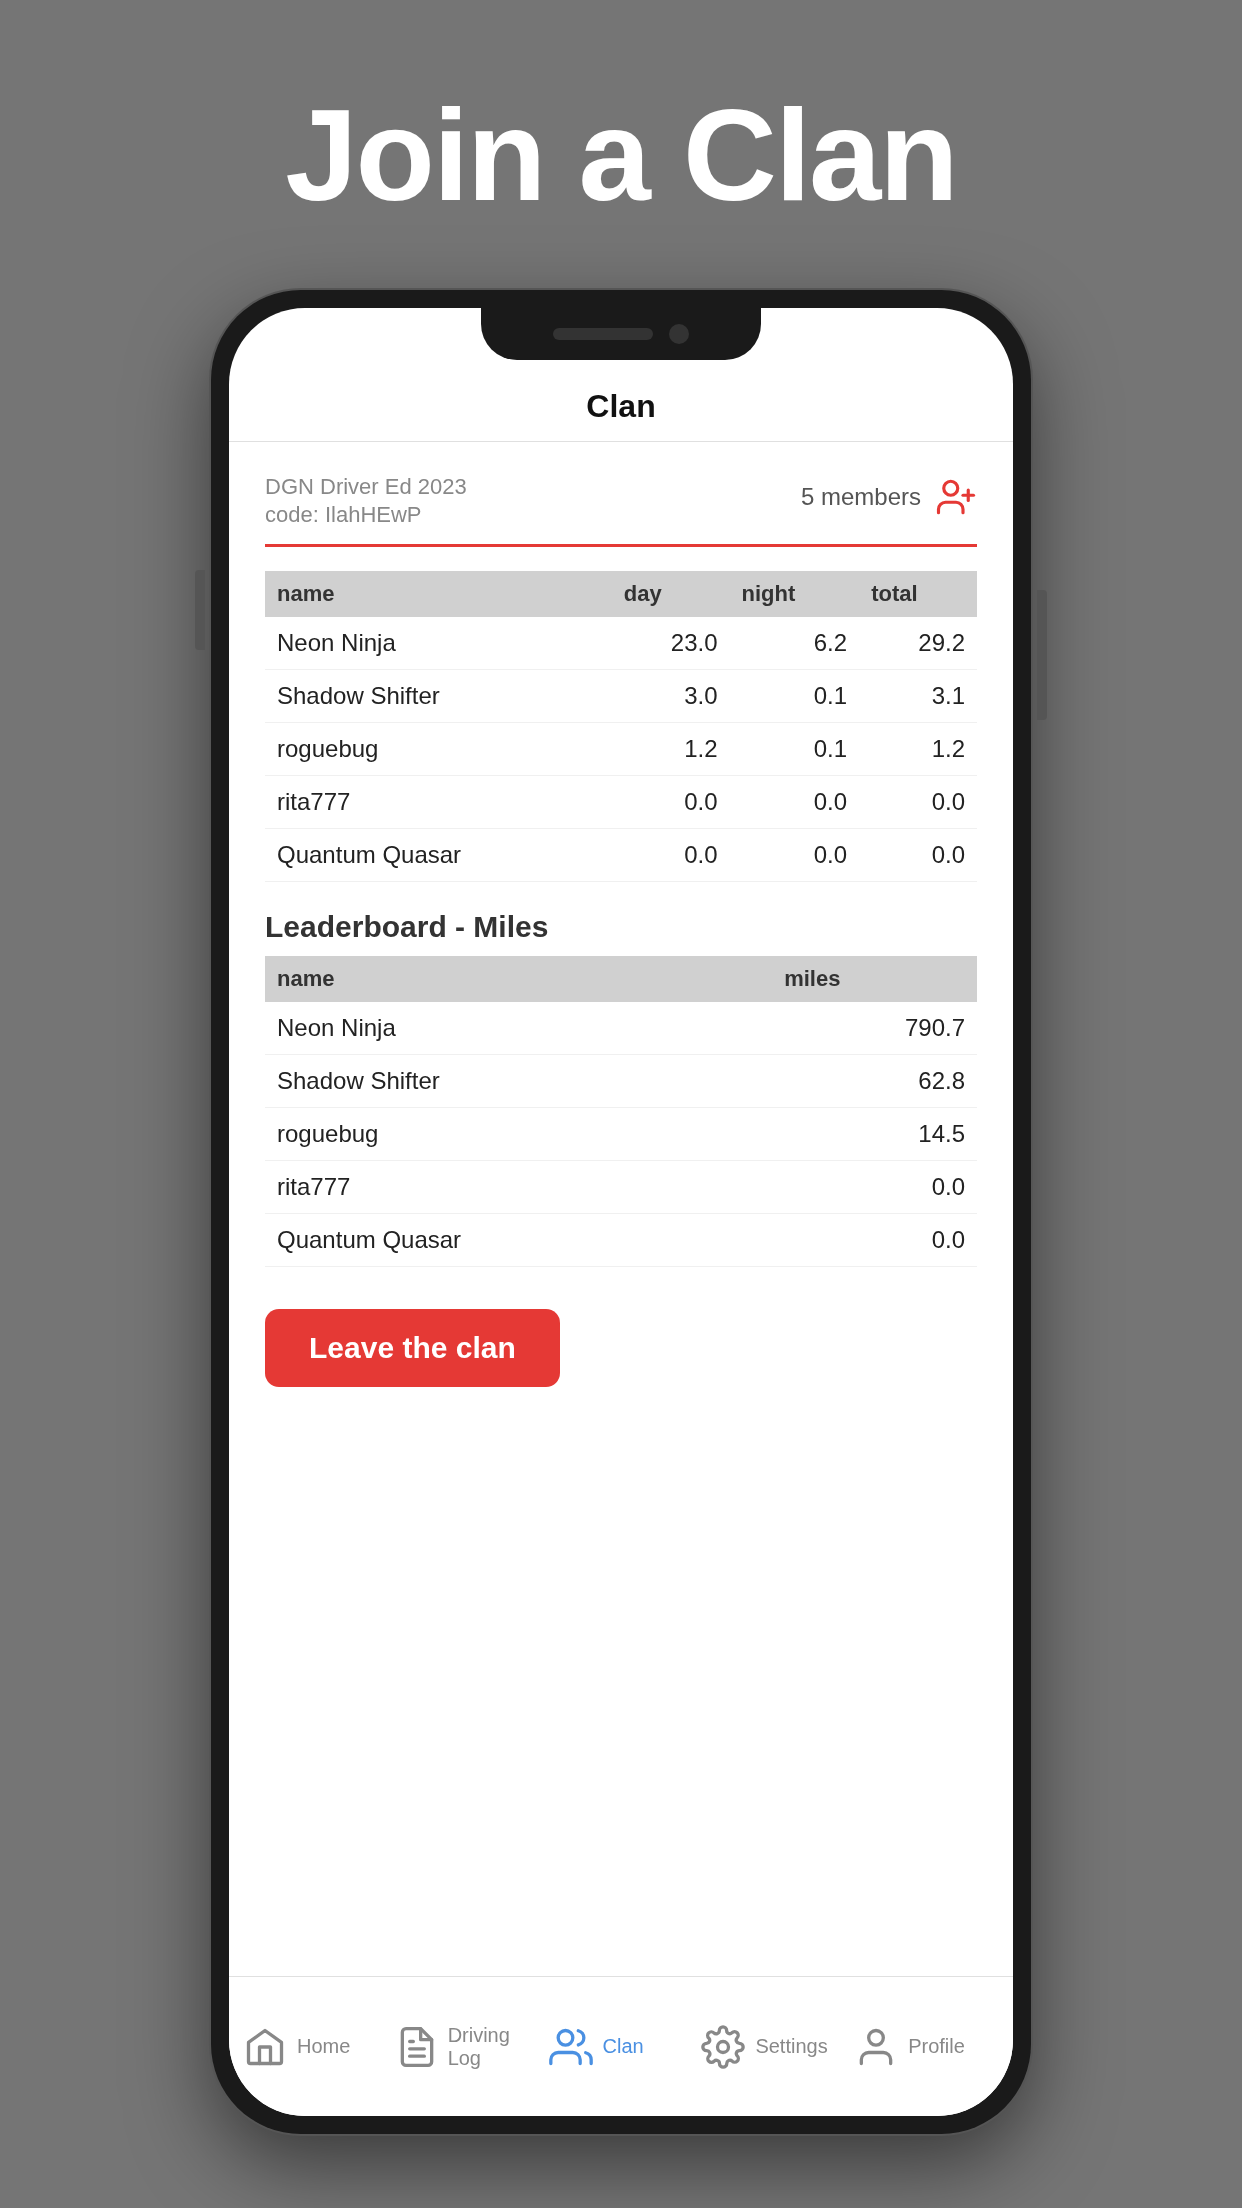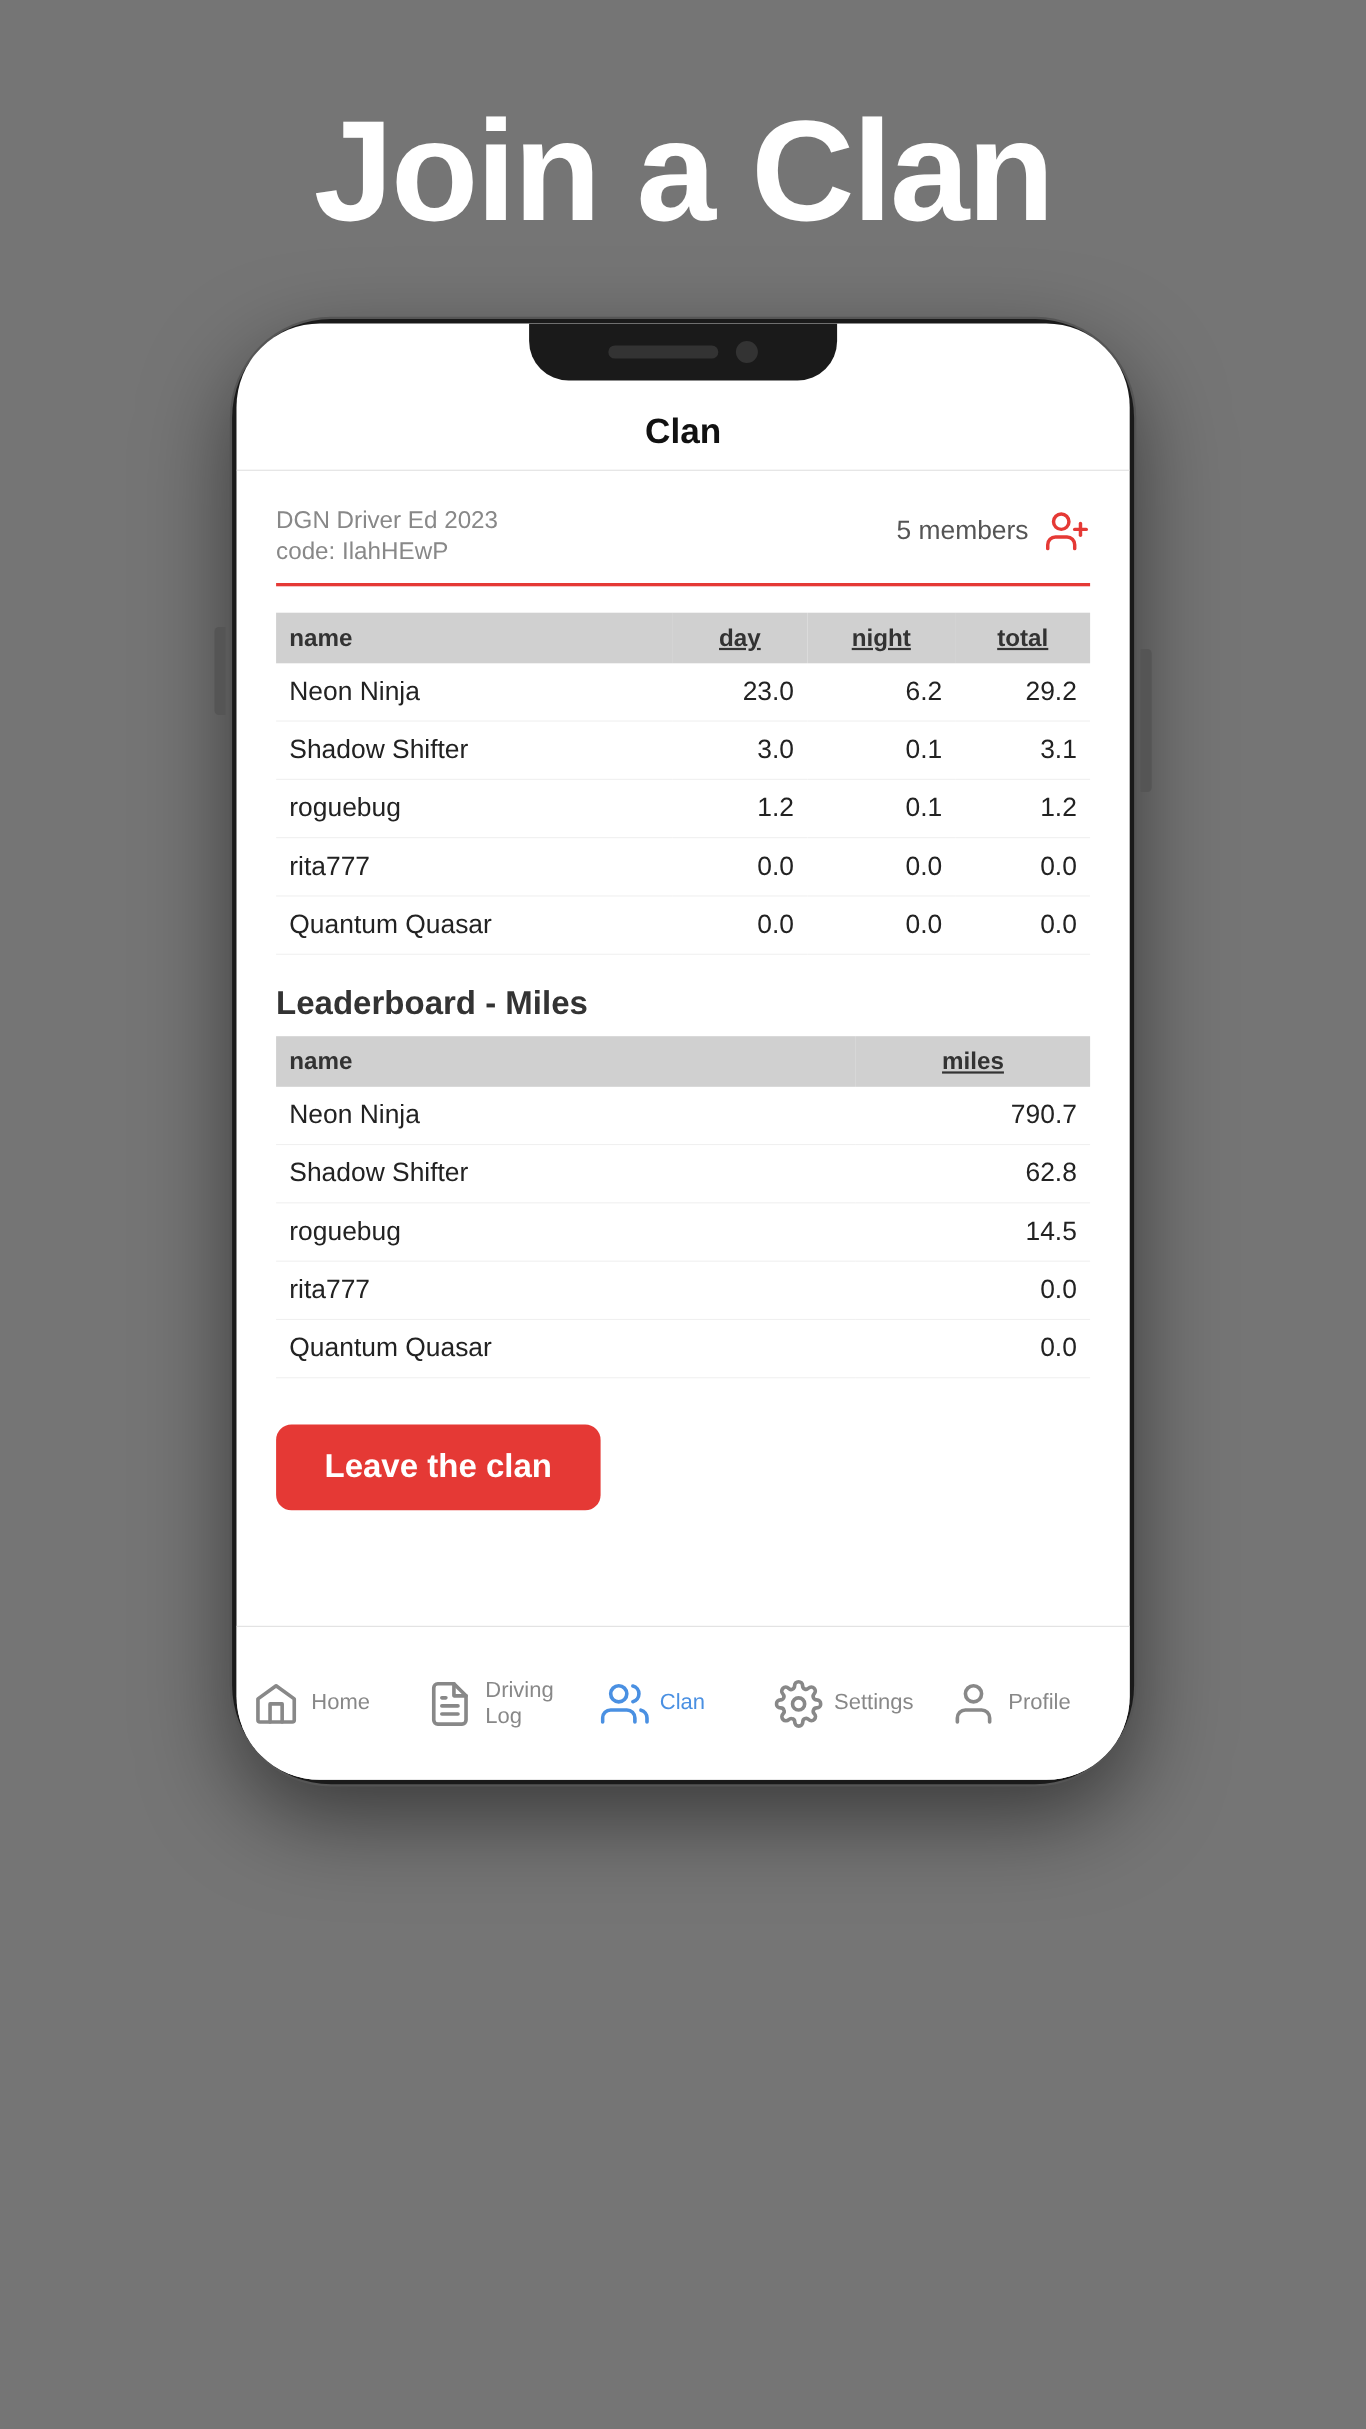--- a/index.html
+++ b/index.html
@@ -20,25 +20,25 @@
       font-size: 130px;
       font-weight: 700;
       margin-top: 80px;
       margin-bottom: 60px;
       letter-spacing: -2px;
     }
 
     
     .phone-shell {
       width: 820px;
-      height: 1332px;
+      height: 1844px;
       background: #1a1a1a;
       border-radius: 90px;
       position: relative;
-      padding: 4px;
+      padding: 18px;
       box-shadow: 0 0 0 2px #555, 0 30px 80px rgba(0,0,0,0.5);
     }
 
     
     .phone-shell::before {
       content: '';
       position: absolute;
       left: -16px;
       top: 280px;
       width: 10px;
@@ -201,22 +201,21 @@
 
     .leaderboard-table thead th {
       font-size: 22px;
       font-weight: 600;
       color: #333;
       padding: 10px 12px;
       text-align: left;
     }
 
     .leaderboard-table thead th.right {
-      text-align: center;
-      text-decoration: underline;
+      text-align: left;
     }
 
     .leaderboard-table tbody tr {
       border-bottom: 1px solid #f0f0f0;
     }
 
     .leaderboard-table tbody td {
       font-size: 24px;
       color: #222;
       padding: 12px 12px;

